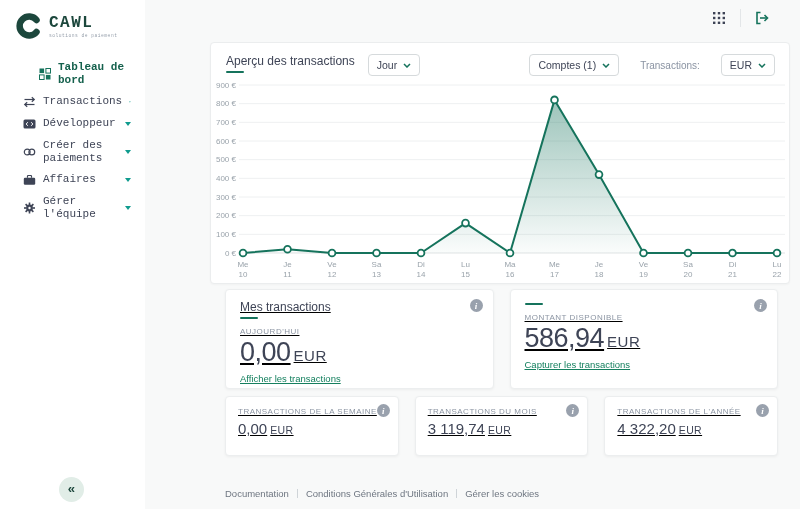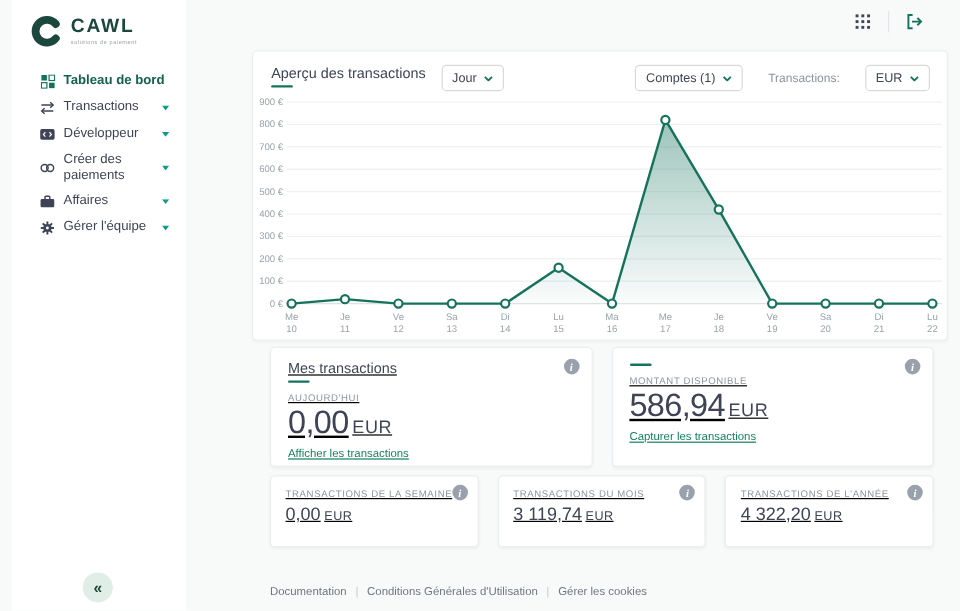--- a/index.html
+++ b/index.html
@@ -1,29 +1,29 @@
 <!DOCTYPE html>
 <html><head>
 <meta charset="utf-8">
 <style>
   * { margin:0; padding:0; box-sizing:border-box; }
   html,body { width:800px; height:509px; }
   body { font-family:"Liberation Sans", sans-serif; background:#f8f9f9; overflow:hidden; }
   .page { position:relative; width:800px; height:509px; background:#f8f9f9; }
 
   
-  .sidebar { position:absolute; left:10px; top:0; bottom:0; width:145px; background:#fff; }
+  .sidebar { position:absolute; left:0; top:0; bottom:0; width:145px; background:#fff;font-family:Liberation Mono, monospace; }
   .logo { display:flex; align-items:center; gap:6px; padding:11px 0 0 13px; cursor:pointer; }
   .logo-text { display:flex; flex-direction:column; }
   .logo-name { font-size:16px; font-weight:800; color:#1c473c; letter-spacing:1.5px; line-height:16px; }
   .logo-tagline { font-size:4.6px; color:#97a0ac; letter-spacing:0.5px; margin-top:2px; }
   .nav { margin-top:16px; }
   .nav-item { display:flex; align-items:center; gap:7px; padding:4px 14px 4px 23px; font-size:11px; color:#3e4456; cursor:pointer; margin-bottom:1px; }
   .nav-item .label { flex:1; line-height:12.5px; }
-  .nav-item.active { color:#15614d; font-weight:bold; }
+  .nav-item.active { color:#15614d; font-weight:bold;margin-left:15px; }
   .nav-icon { width:13px; height:13px; flex:0 0 13px; display:flex; align-items:center; justify-content:center; }
   .collapse-btn { position:absolute; left:59px; bottom:7px; width:25px; height:25px; border-radius:50%; background:#e1ede7; color:#1c473c; font-size:13px; font-weight:bold; display:flex; align-items:center; justify-content:center; cursor:pointer; }
 
   
   .main { position:absolute; left:145px; top:0; right:0; bottom:0; }
   .topbar { position:absolute; top:8px; right:28px; display:flex; align-items:center; gap:11px; }
   .topbar .vdiv { width:1px; height:18px; background:#e3e6e8; }
   .icon-btn { width:20px; height:20px; display:flex; align-items:center; justify-content:center; cursor:pointer; }
 
   .chart-card { margin:42px 0 0 65px; width:580px; height:242px; background:#fff; border:1px solid #ebedee; border-radius:4px; box-shadow:0 1px 2px rgba(0,0,0,0.03); }

